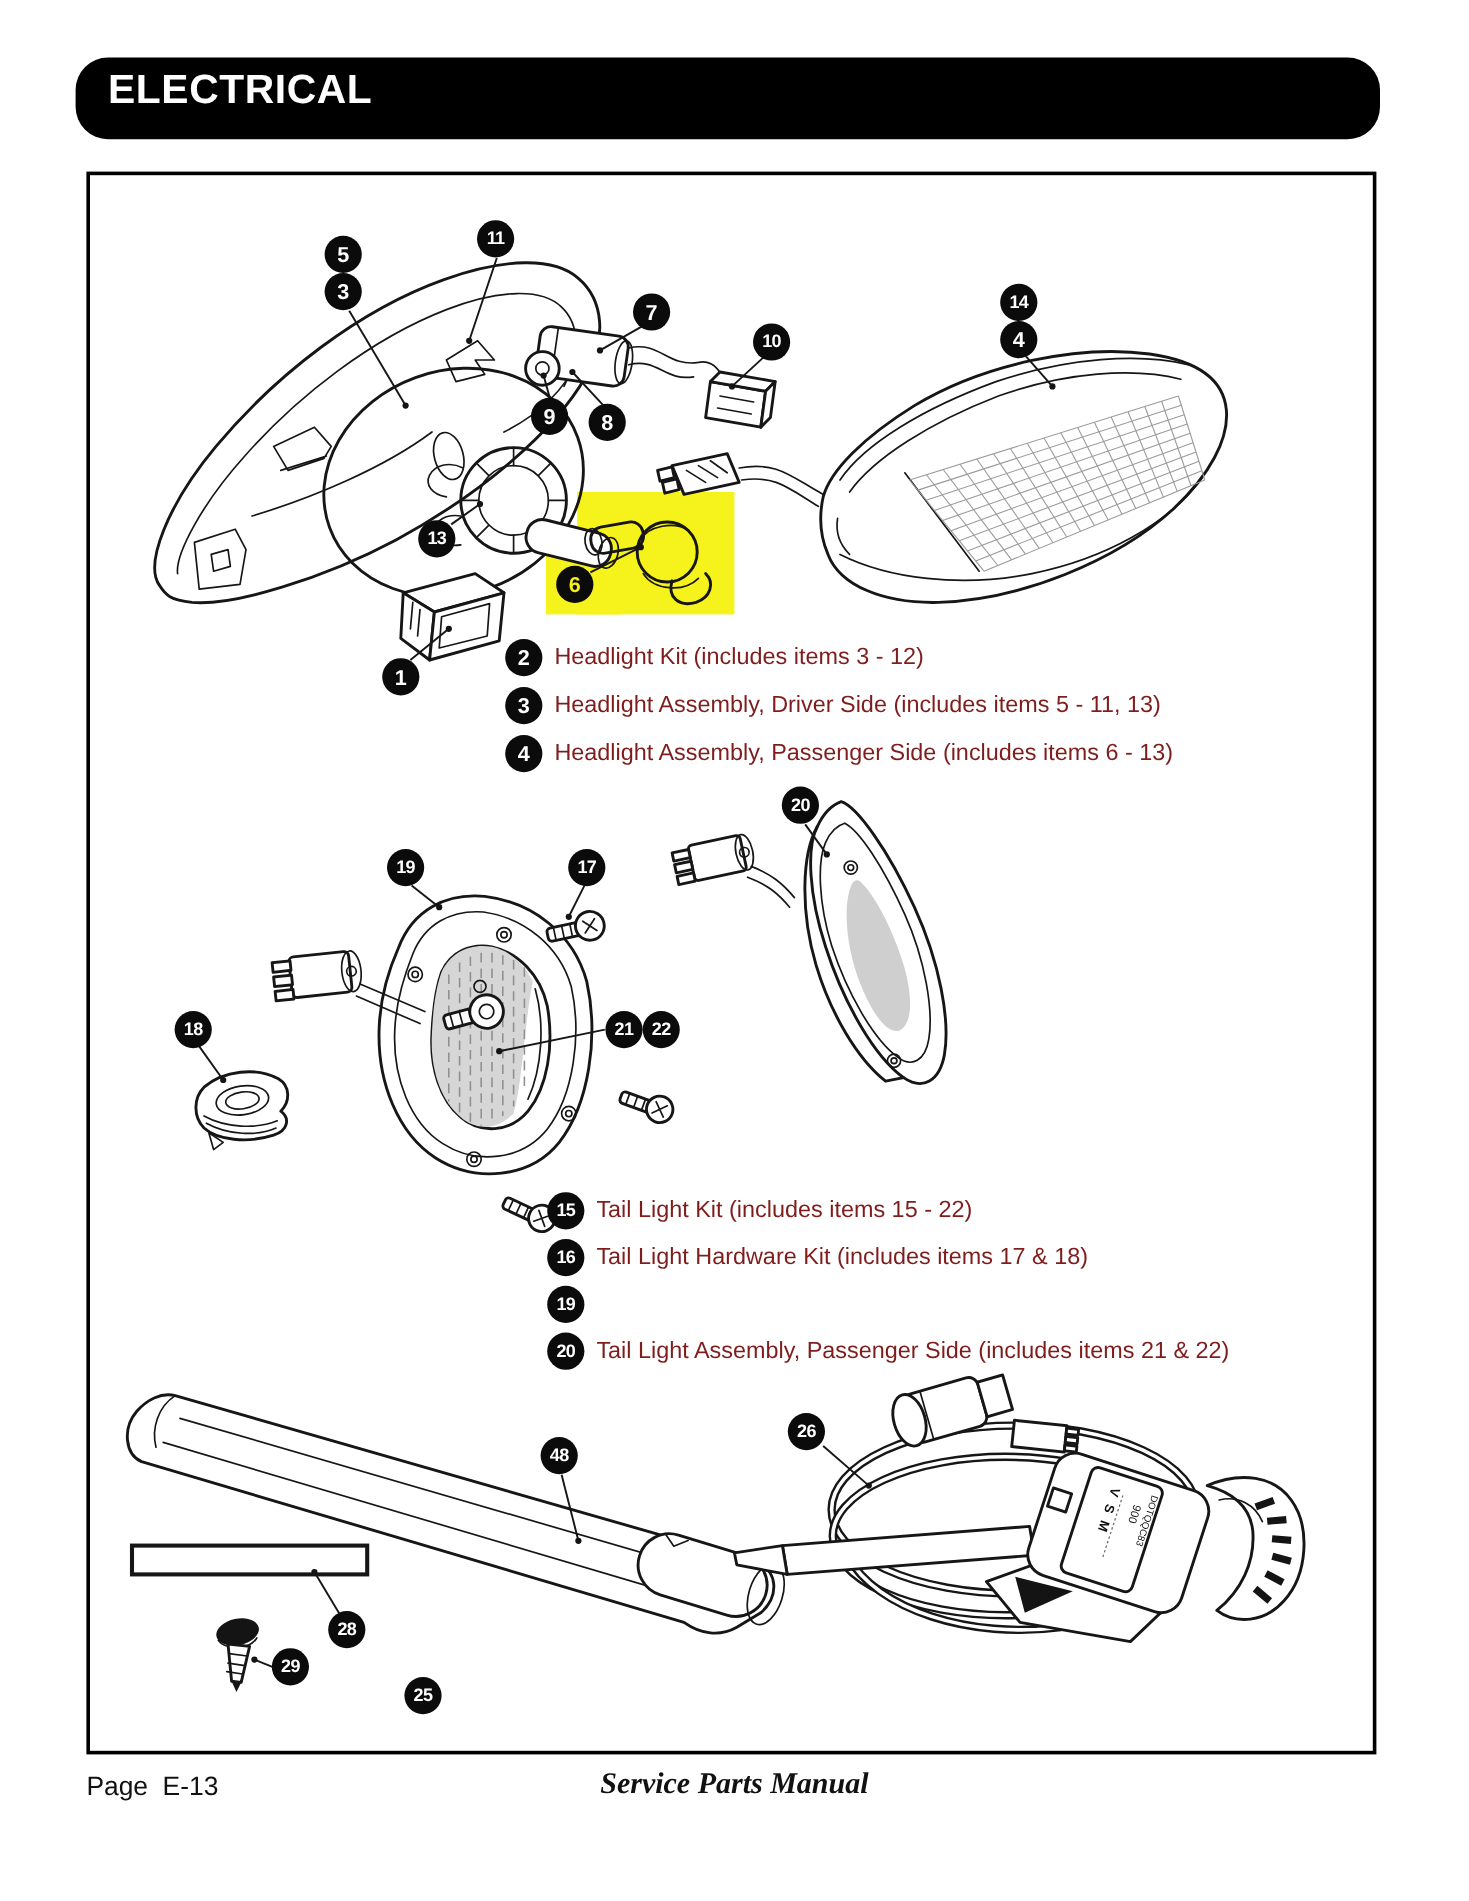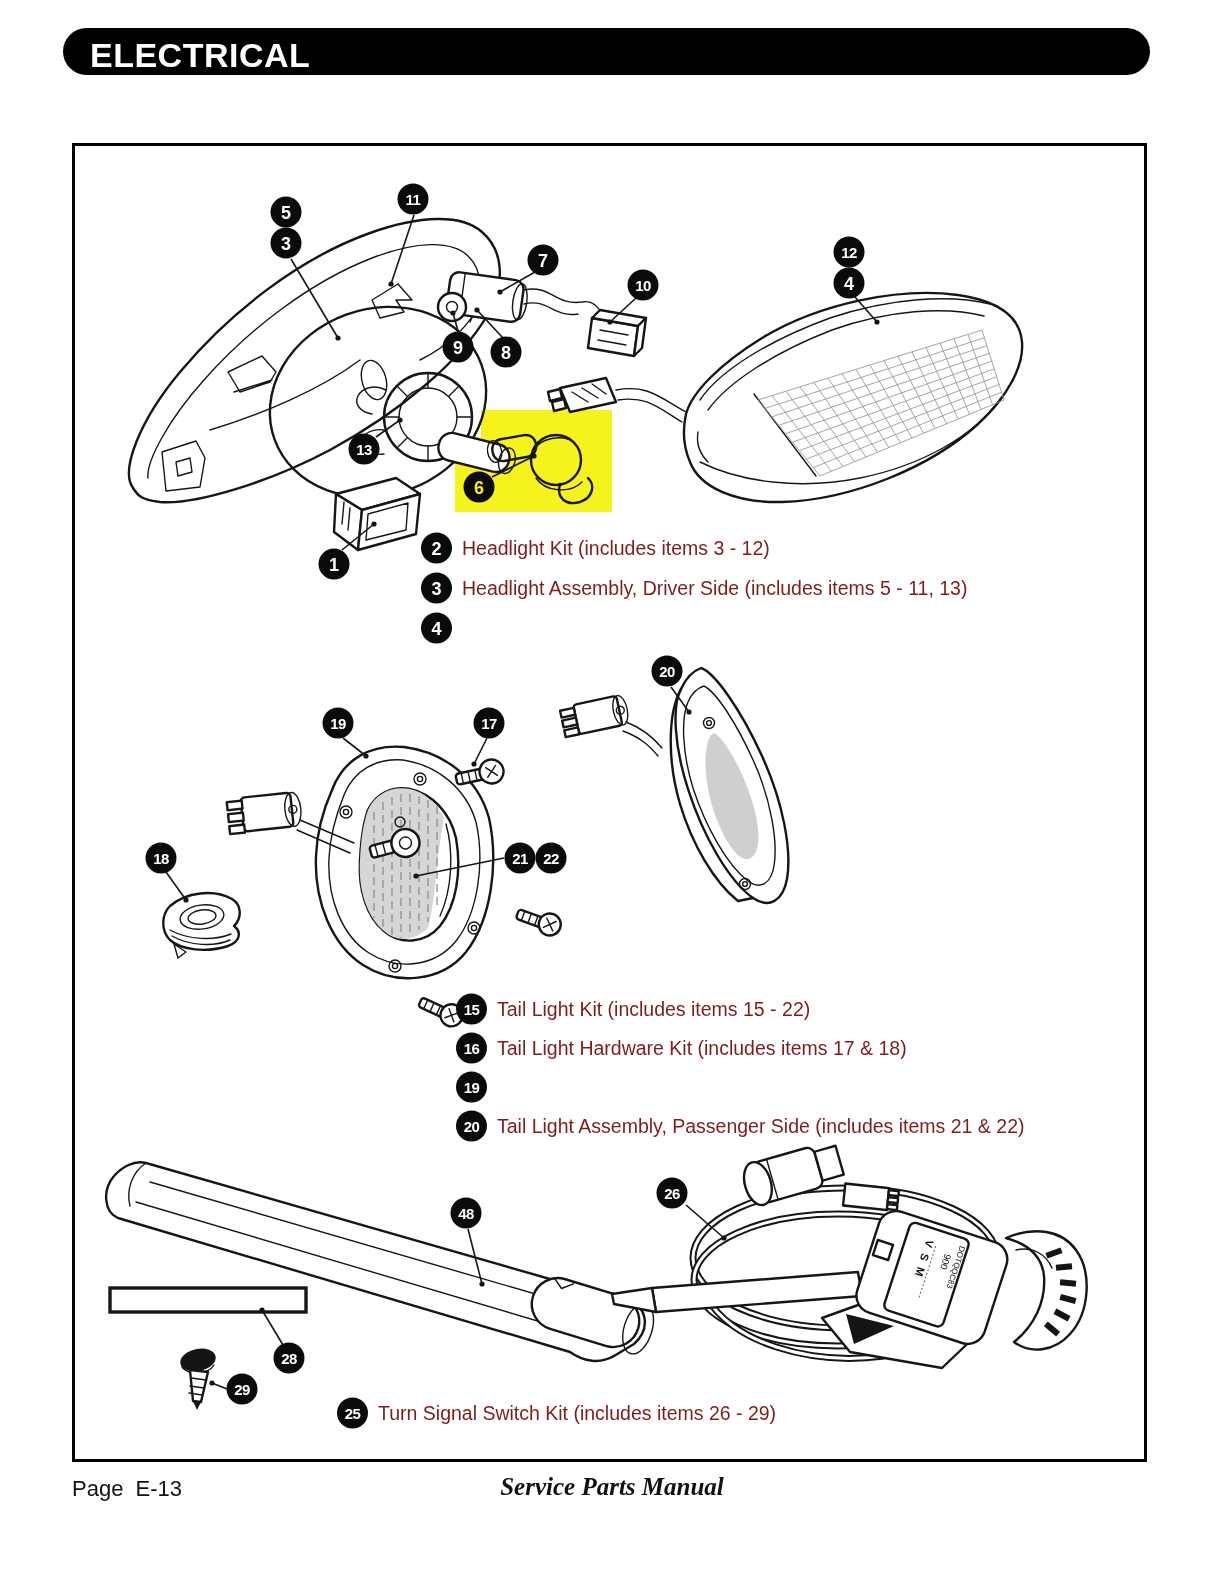--- a/index.html
+++ b/index.html
@@ -1,18 +1,18 @@
 <!DOCTYPE html>
 <html><head>
 <meta charset="utf-8">
 <style>
   html,body { margin:0; padding:0; background:#ffffff; }
   .page { position:relative; width:1224px; height:1584px; background:#fff;
           font-family:"Liberation Sans", sans-serif; overflow:hidden; }
-  .header-bar { position:absolute; left:63px; top:28px; width:1087px; height:47px; background:#000;border-radius:27px; }
+  .header-bar { position:absolute; left:63px; top:48px; width:1087px; height:68px; background:#000;border-radius:27px; }
   .header-title { position:absolute; left:27px; top:8px; color:#fff; font-size:34px; font-weight:700; letter-spacing:0.5px; }
   .diagram-box { position:absolute; left:72px; top:143px; width:1075px; height:1319px; border:3px solid #000; box-sizing:border-box; }
   .artwork { position:absolute; left:72px; top:143px; width:1078px; height:1322px; }
   .callout { position:absolute; width:31px; height:31px; border-radius:50%; background:#0b0b0b; color:#fff;
              display:flex; align-items:center; justify-content:center; font-weight:700; font-size:18px;
              transform:translate(-50%,-50%); line-height:1; }
   .callout.two { font-size:15px; letter-spacing:-0.5px; }
   .callout.hl { color:#f2ee20; }
   .legend-row { position:absolute; display:flex; align-items:center; gap:10px; transform:translateY(-50%); white-space:nowrap; }
   .legend-row .cnum { width:31px; height:31px; border-radius:50%; background:#0b0b0b; color:#fff; flex:0 0 31px;
@@ -363,21 +363,21 @@
       <path class="lead" d="M 227 1389 L 212 1383"></path>
         <circle class="dark" cx="212" cy="1383" r="2.6"></circle>
     </g>
   </svg>
 
   <div class="callout" style="left:286px;top:212px">5</div>
   <div class="callout" style="left:286px;top:243px">3</div>
   <div class="callout two" style="left:413px;top:199px">11</div>
   <div class="callout" style="left:543px;top:260px">7</div>
   <div class="callout two" style="left:643px;top:285px">10</div>
-  <div class="callout two" style="left:849px;top:252px">12</div>
+  <div class="callout two" style="left:849px;top:252px">14</div>
   <div class="callout" style="left:849px;top:283px">4</div>
   <div class="callout" style="left:458px;top:347px">9</div>
   <div class="callout" style="left:506px;top:352px">8</div>
   <div class="callout two" style="left:364px;top:449px">13</div>
   <div class="callout hl" style="left:479px;top:487px">6</div>
   <div class="callout" style="left:334px;top:564px">1</div>
   <div class="callout two" style="left:338px;top:723px">19</div>
   <div class="callout two" style="left:489px;top:723px">17</div>
   <div class="callout two" style="left:667px;top:671px">20</div>
   <div class="callout two" style="left:161px;top:858px">18</div>
@@ -391,36 +391,36 @@
   <div class="legend-row" style="left:421px;top:548px">
     <span class="cnum">2</span>
     <span class="lbl">Headlight Kit (includes items 3 - 12)</span>
   </div>
   <div class="legend-row" style="left:421px;top:588px">
     <span class="cnum">3</span>
     <span class="lbl">Headlight Assembly, Driver Side (includes items 5 - 11, 13)</span>
   </div>
   <div class="legend-row" style="left:421px;top:628px">
     <span class="cnum">4</span>
+    <span class="lbl">Headlight Assembly, Passenger Side (includes items 6 - 13)</span>
   </div>
   <div class="legend-row" style="left:456px;top:1009px">
     <span class="cnum two">15</span>
     <span class="lbl">Tail Light Kit (includes items 15 - 22)</span>
   </div>
   <div class="legend-row" style="left:456px;top:1048px">
     <span class="cnum two">16</span>
     <span class="lbl">Tail Light Hardware Kit (includes items 17 &amp; 18)</span>
   </div>
   <div class="legend-row" style="left:456px;top:1087px">
     <span class="cnum two">19</span>
   </div>
   <div class="legend-row" style="left:456px;top:1126px">
     <span class="cnum two">20</span>
     <span class="lbl">Tail Light Assembly, Passenger Side (includes items 21 &amp; 22)</span>
   </div>
   <div class="legend-row" style="left:337px;top:1413px">
     <span class="cnum two">25</span>
-    <span class="lbl">Turn Signal Switch Kit (includes items 26 - 29)</span>
   </div>
 
   <span class="footer-page">Page E-13</span>
   <span class="footer-title">Service Parts Manual</span>
 </div>
 
 </body></html>

